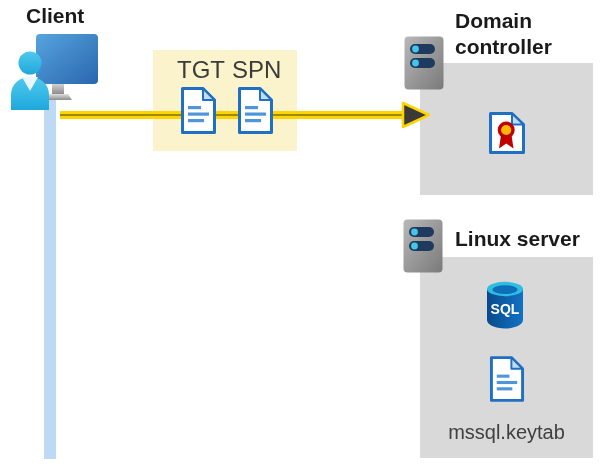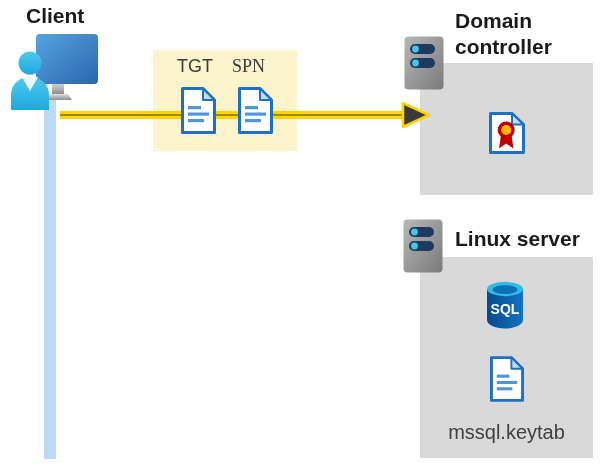--- a/index.html
+++ b/index.html
@@ -2,21 +2,21 @@
 <html><head>
 <meta charset="utf-8">
 <style>
   html,body { margin:0; padding:0; background:#fff; }
   .canvas {
     position:relative; width:600px; height:468px; background:#ffffff;
     font-family:"Liberation Sans", sans-serif; overflow:hidden;
   }
   .abs { position:absolute; }
   .node-label { font-weight:700; font-size:21px; color:#1a1a1a; line-height:26px; }
-  .sub-label  { font-size:18px; color:#3b3b3b; }
+  .sub-label  { font-size:24px; color:#3b3b3b; }
   .ticket-box {
     left:153px; top:50px; width:144px; height:101px;
     background:#FAF3CB; z-index:1;
   }
   .arrow-line {
     left:60px; top:111px; width:346px; height:8px; z-index:2;
     background:linear-gradient(to bottom,#FFD400 0 3px,#9C8A00 3px 5px,#FFD400 5px 8px);
   }
   .gray-box { background:#D9D9D9; z-index:0; }
   .doc-icon { z-index:3; }
@@ -57,21 +57,21 @@
 
     <rect x="26" y="2" width="62" height="50" rx="4" fill="url(#gScreen)"></rect>
 
     <circle cx="20" cy="31" r="11.5" fill="url(#gPerson)"></circle>
     <path d="M1 78 v-15 c0 -11 8.5 -18 19 -18 s19 7 19 18 v15 z" fill="url(#gPerson)"></path>
     <path d="M12 45 h16 l-8 14 z" fill="#EAF6FC"></path>
   </svg>
 
   <div class="abs ticket-box"></div>
   <div class="abs sub-label" style="left:177px; top:56px; z-index:3;">TGT</div>
-  <div class="abs sub-label" style="left:232px; top:56px; z-index:3;font-family:Liberation Serif, serif;">SPN</div>
+  <div class="abs sub-label" style="left:232px; top:56px; z-index:3;">SPN</div>
 
   <svg class="abs doc-icon" style="left:180px; top:86px;" width="37" height="49" viewBox="0 0 37 49">
     <path d="M2.5 2.5 H23 L34.5 14 V46.5 H2.5 Z" fill="#FFFFFF" stroke="#1F6FC5" stroke-width="3" stroke-linejoin="round"></path>
     <path d="M23 2.5 V14 H34.5 Z" fill="#C4DCF0" stroke="#1F6FC5" stroke-width="2" stroke-linejoin="round"></path>
     <rect x="8" y="20" width="13" height="3.2" fill="#4E95D9"></rect>
     <rect x="8" y="26.5" width="21" height="3.2" fill="#4E95D9"></rect>
     <rect x="8" y="33" width="16" height="3.2" fill="#4E95D9"></rect>
   </svg>
 
   <svg class="abs doc-icon" style="left:237px; top:86px;" width="37" height="49" viewBox="0 0 37 49">

